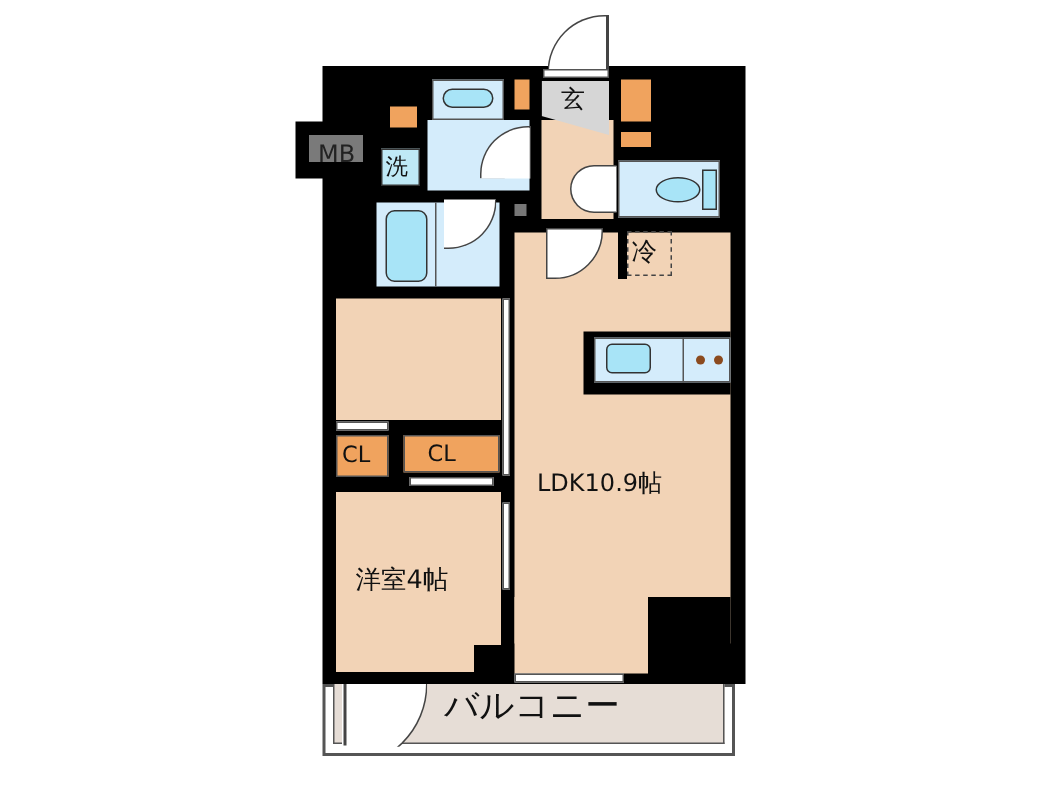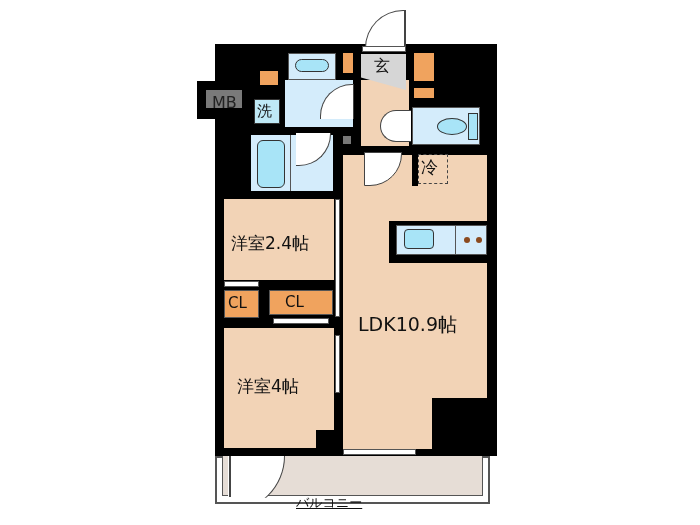--- a/index.html
+++ b/index.html
@@ -12,34 +12,34 @@
     .lbl { position: absolute; color: #111; white-space: nowrap; }
     .arc { position: absolute; border: 1.5px solid #444; background: #fff; }
   </style>
 </head>
 <body>
 
 <div class="abs" style="left:0;top:0;width:700px;height:525px;">
 
   <div class="abs" style="left:215px;top:456px;width:275px;height:48px;background:#fff;border:2px solid #555;"></div>
   <div class="abs" style="left:222px;top:456px;width:261px;height:40px;background:#e6ddd6;border:1px solid #555;border-top:none;"></div>
-  <div class="lbl" style="left:296px;top:494px;font-size:13px;text-decoration:underline;">バルコニー</div>
+  <div class="lbl" style="left:296px;top:455px;font-size:23px;">バルコニー</div>
 
   <div class="arc" style="left:228px;top:455px;width:56px;height:56px;border-radius:0 0 56px 0;border-left:none;border-top:none;clip-path:inset(0 0 25% 0);"></div>
   <div class="abs" style="left:229px;top:456px;width:2px;height:41px;background:#444;"></div>
 
   <div class="abs wall" style="left:215px;top:44px;width:282px;height:412px;"></div>
   <div class="abs wall" style="left:197px;top:81px;width:30px;height:38px;"></div>
   <div class="abs" style="left:206px;top:90px;width:36px;height:18px;background:#7a7a7a;"></div>
   <div class="lbl" style="left:212px;top:93px;font-size:16px;color:#222;">MB</div>
 
   <div class="abs floor" style="left:343px;top:155px;width:144px;height:274px;"></div>
   <div class="abs wall" style="left:432px;top:398px;width:55px;height:58px;"></div>
   <div class="abs floor" style="left:343px;top:398px;width:89px;height:51px;"></div>
-  <div class="lbl" style="left:358px;top:312px;font-size:19px;">LDK10.9帖</div>
+  <div class="lbl" style="left:358px;top:312px;font-size:16px;">LDK10.9帖</div>
 
   <div class="abs wall" style="left:389px;top:221px;width:98px;height:42px;"></div>
   <div class="abs wet" style="left:396px;top:225px;width:91px;height:30px;border:1px solid #555;"></div>
   <div class="abs" style="left:404px;top:229px;width:30px;height:20px;background:#a8e4f7;border:1.5px solid #333;border-radius:4px;"></div>
   <div class="abs" style="left:455px;top:225px;width:1px;height:30px;background:#555;"></div>
   <div class="abs" style="left:464px;top:237px;width:6px;height:6px;border-radius:50%;background:#8b4a1e;"></div>
   <div class="abs" style="left:476px;top:237px;width:6px;height:6px;border-radius:50%;background:#8b4a1e;"></div>
 
   <div class="abs wall" style="left:412px;top:152px;width:6px;height:34px;"></div>
   <div class="abs" style="left:418px;top:154px;width:30px;height:30px;border:1.5px dashed #444;"></div>
@@ -71,21 +71,20 @@
   <div class="lbl" style="left:257px;top:102px;font-size:15px;">洗</div>
   <div class="arc" style="left:320px;top:84px;width:32px;height:34px;border-radius:32px 0 0 0;border-right:1.5px solid #444;border-bottom:none;"></div>
 
   <div class="abs wet" style="left:251px;top:135px;width:82px;height:56px;"></div>
   <div class="abs" style="left:257px;top:140px;width:28px;height:48px;background:#a8e4f7;border:1.5px solid #333;border-radius:6px;"></div>
   <div class="abs" style="left:290px;top:135px;width:1px;height:56px;background:#555;"></div>
   <div class="arc" style="left:296px;top:133px;width:34px;height:32px;border-radius:0 0 32px 0;border-left:none;border-top:none;"></div>
   <div class="abs" style="left:343px;top:136px;width:8px;height:8px;background:#777;"></div>
 
   <div class="abs floor" style="left:224px;top:199px;width:110px;height:81px;"></div>
-  <div class="lbl" style="left:231px;top:232px;font-size:17px;">洋室2.4帖</div>
   <div class="abs" style="left:335px;top:199px;width:5px;height:118px;background:#fff;border:1px solid #555;"></div>
 
   <div class="abs" style="left:224px;top:281px;width:35px;height:6px;background:#fff;border:1px solid #555;"></div>
   <div class="abs orange" style="left:224px;top:290px;width:35px;height:28px;border:1px solid #555;"></div>
   <div class="lbl" style="left:228px;top:294px;font-size:15px;">CL</div>
   <div class="abs orange" style="left:269px;top:290px;width:64px;height:25px;border:1px solid #555;"></div>
   <div class="lbl" style="left:285px;top:293px;font-size:15px;">CL</div>
   <div class="abs" style="left:273px;top:318px;width:56px;height:6px;background:#fff;border:1px solid #555;"></div>
 
   <div class="abs floor" style="left:224px;top:328px;width:110px;height:120px;"></div>

